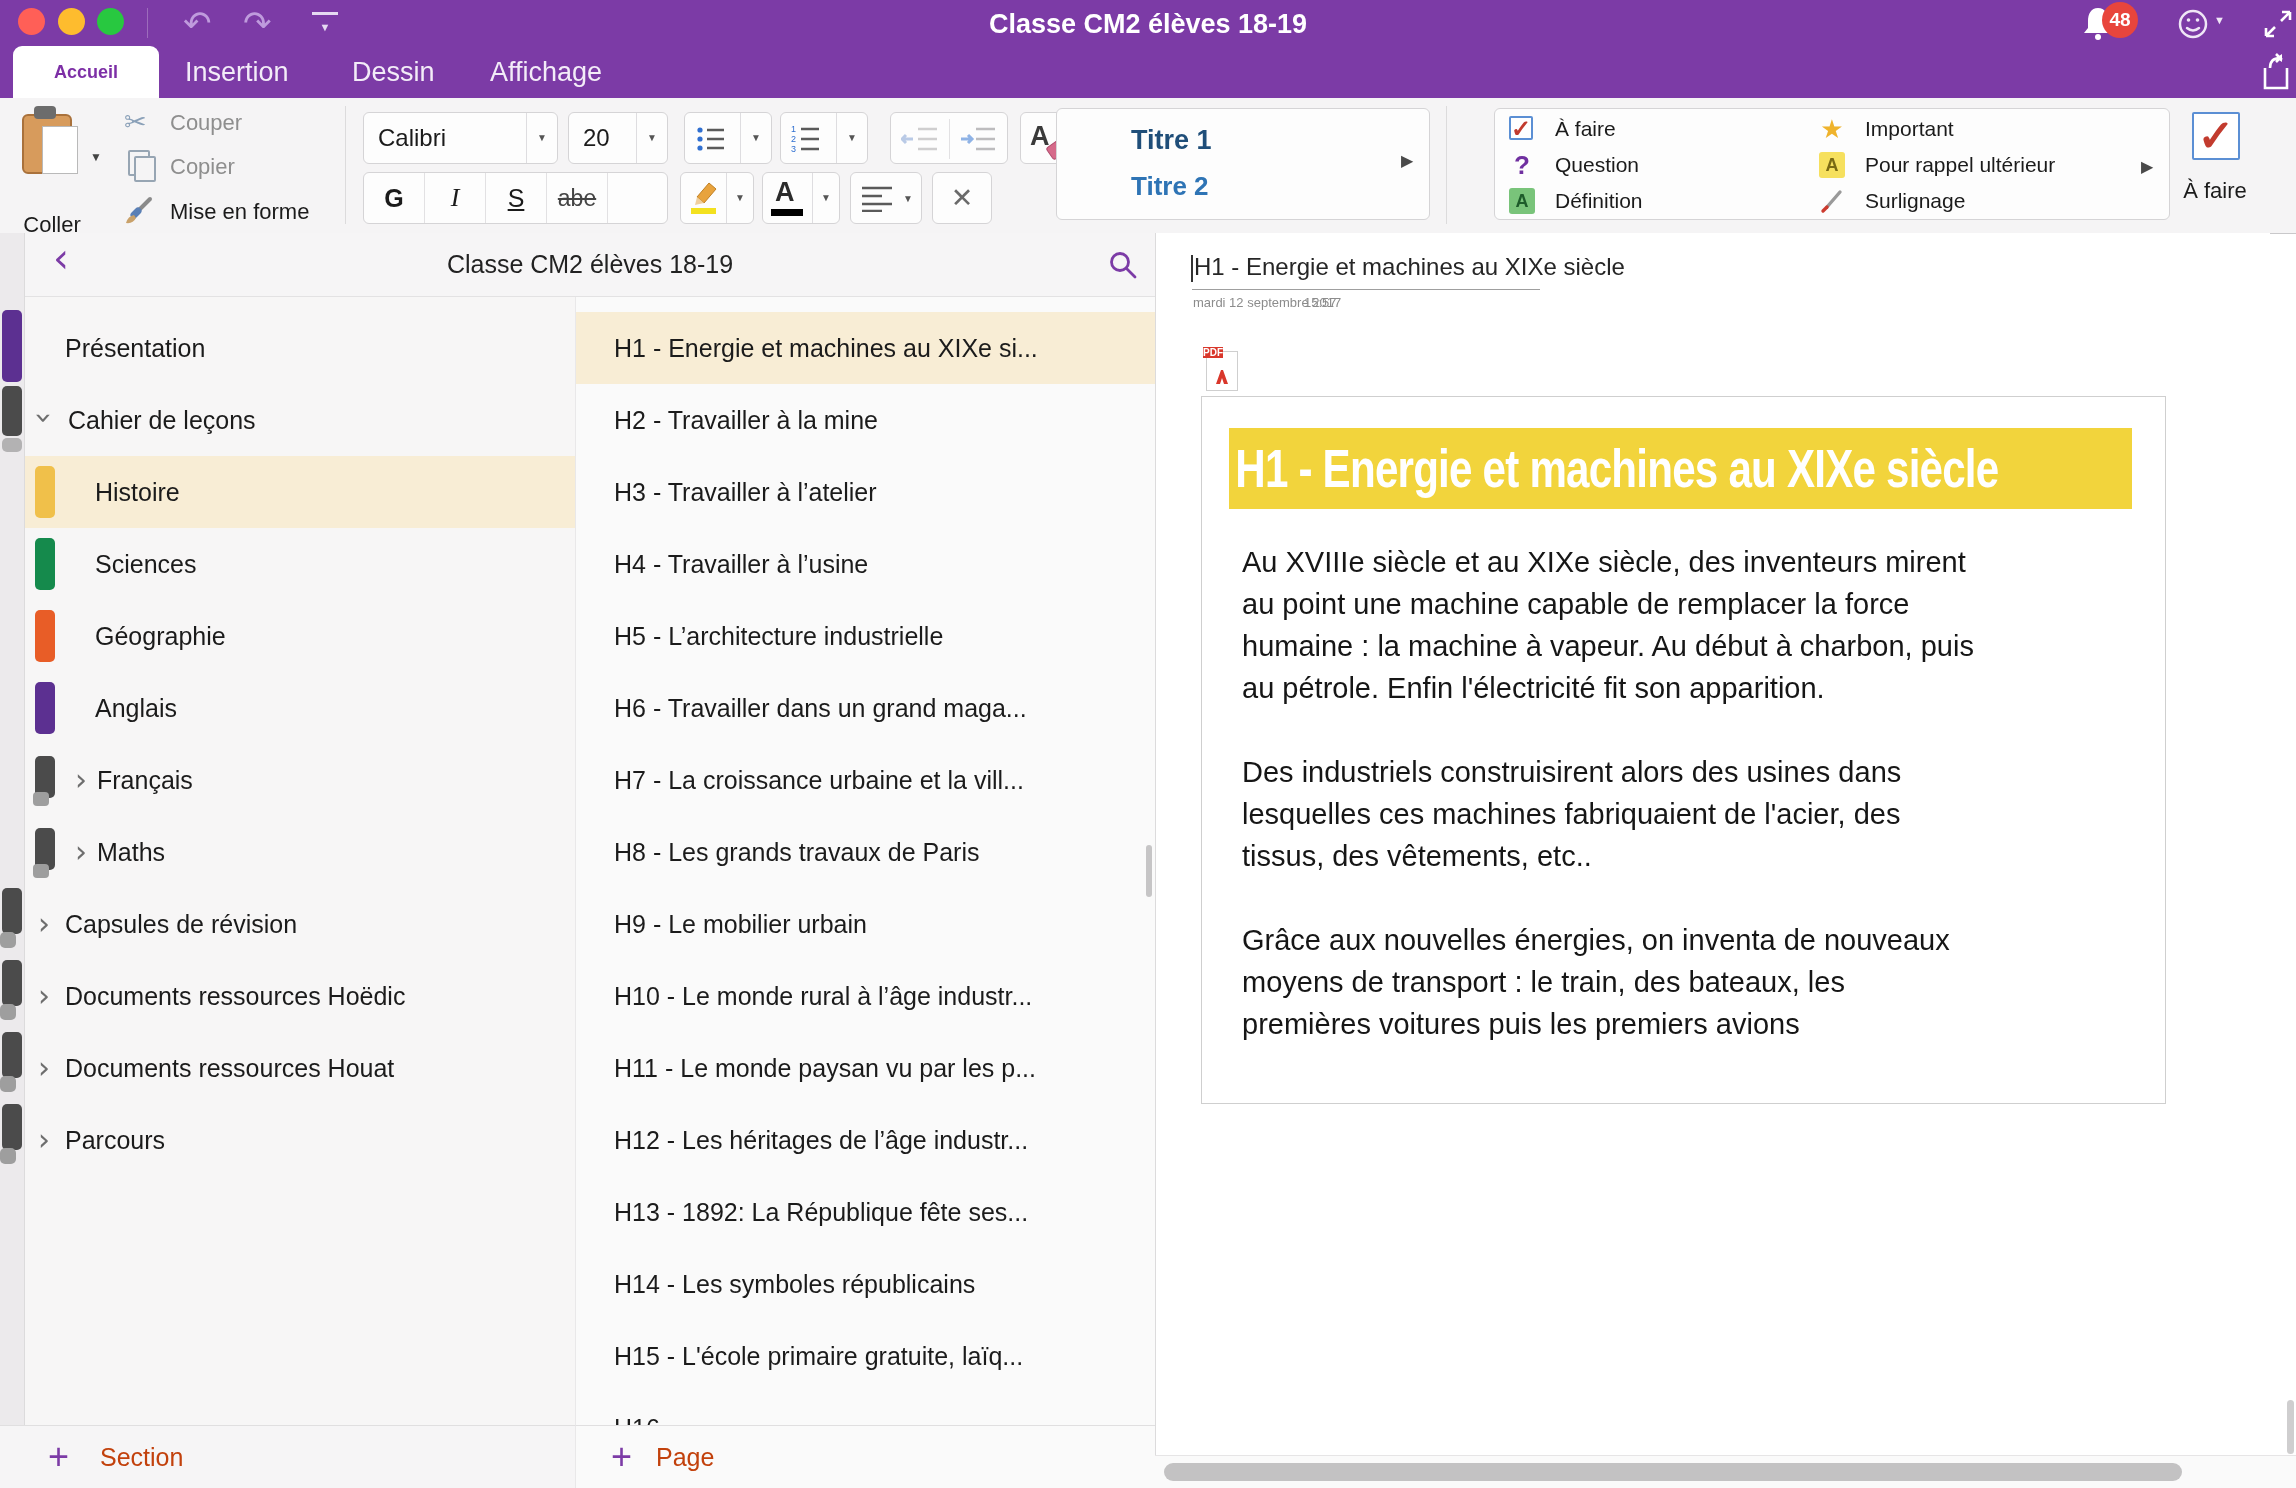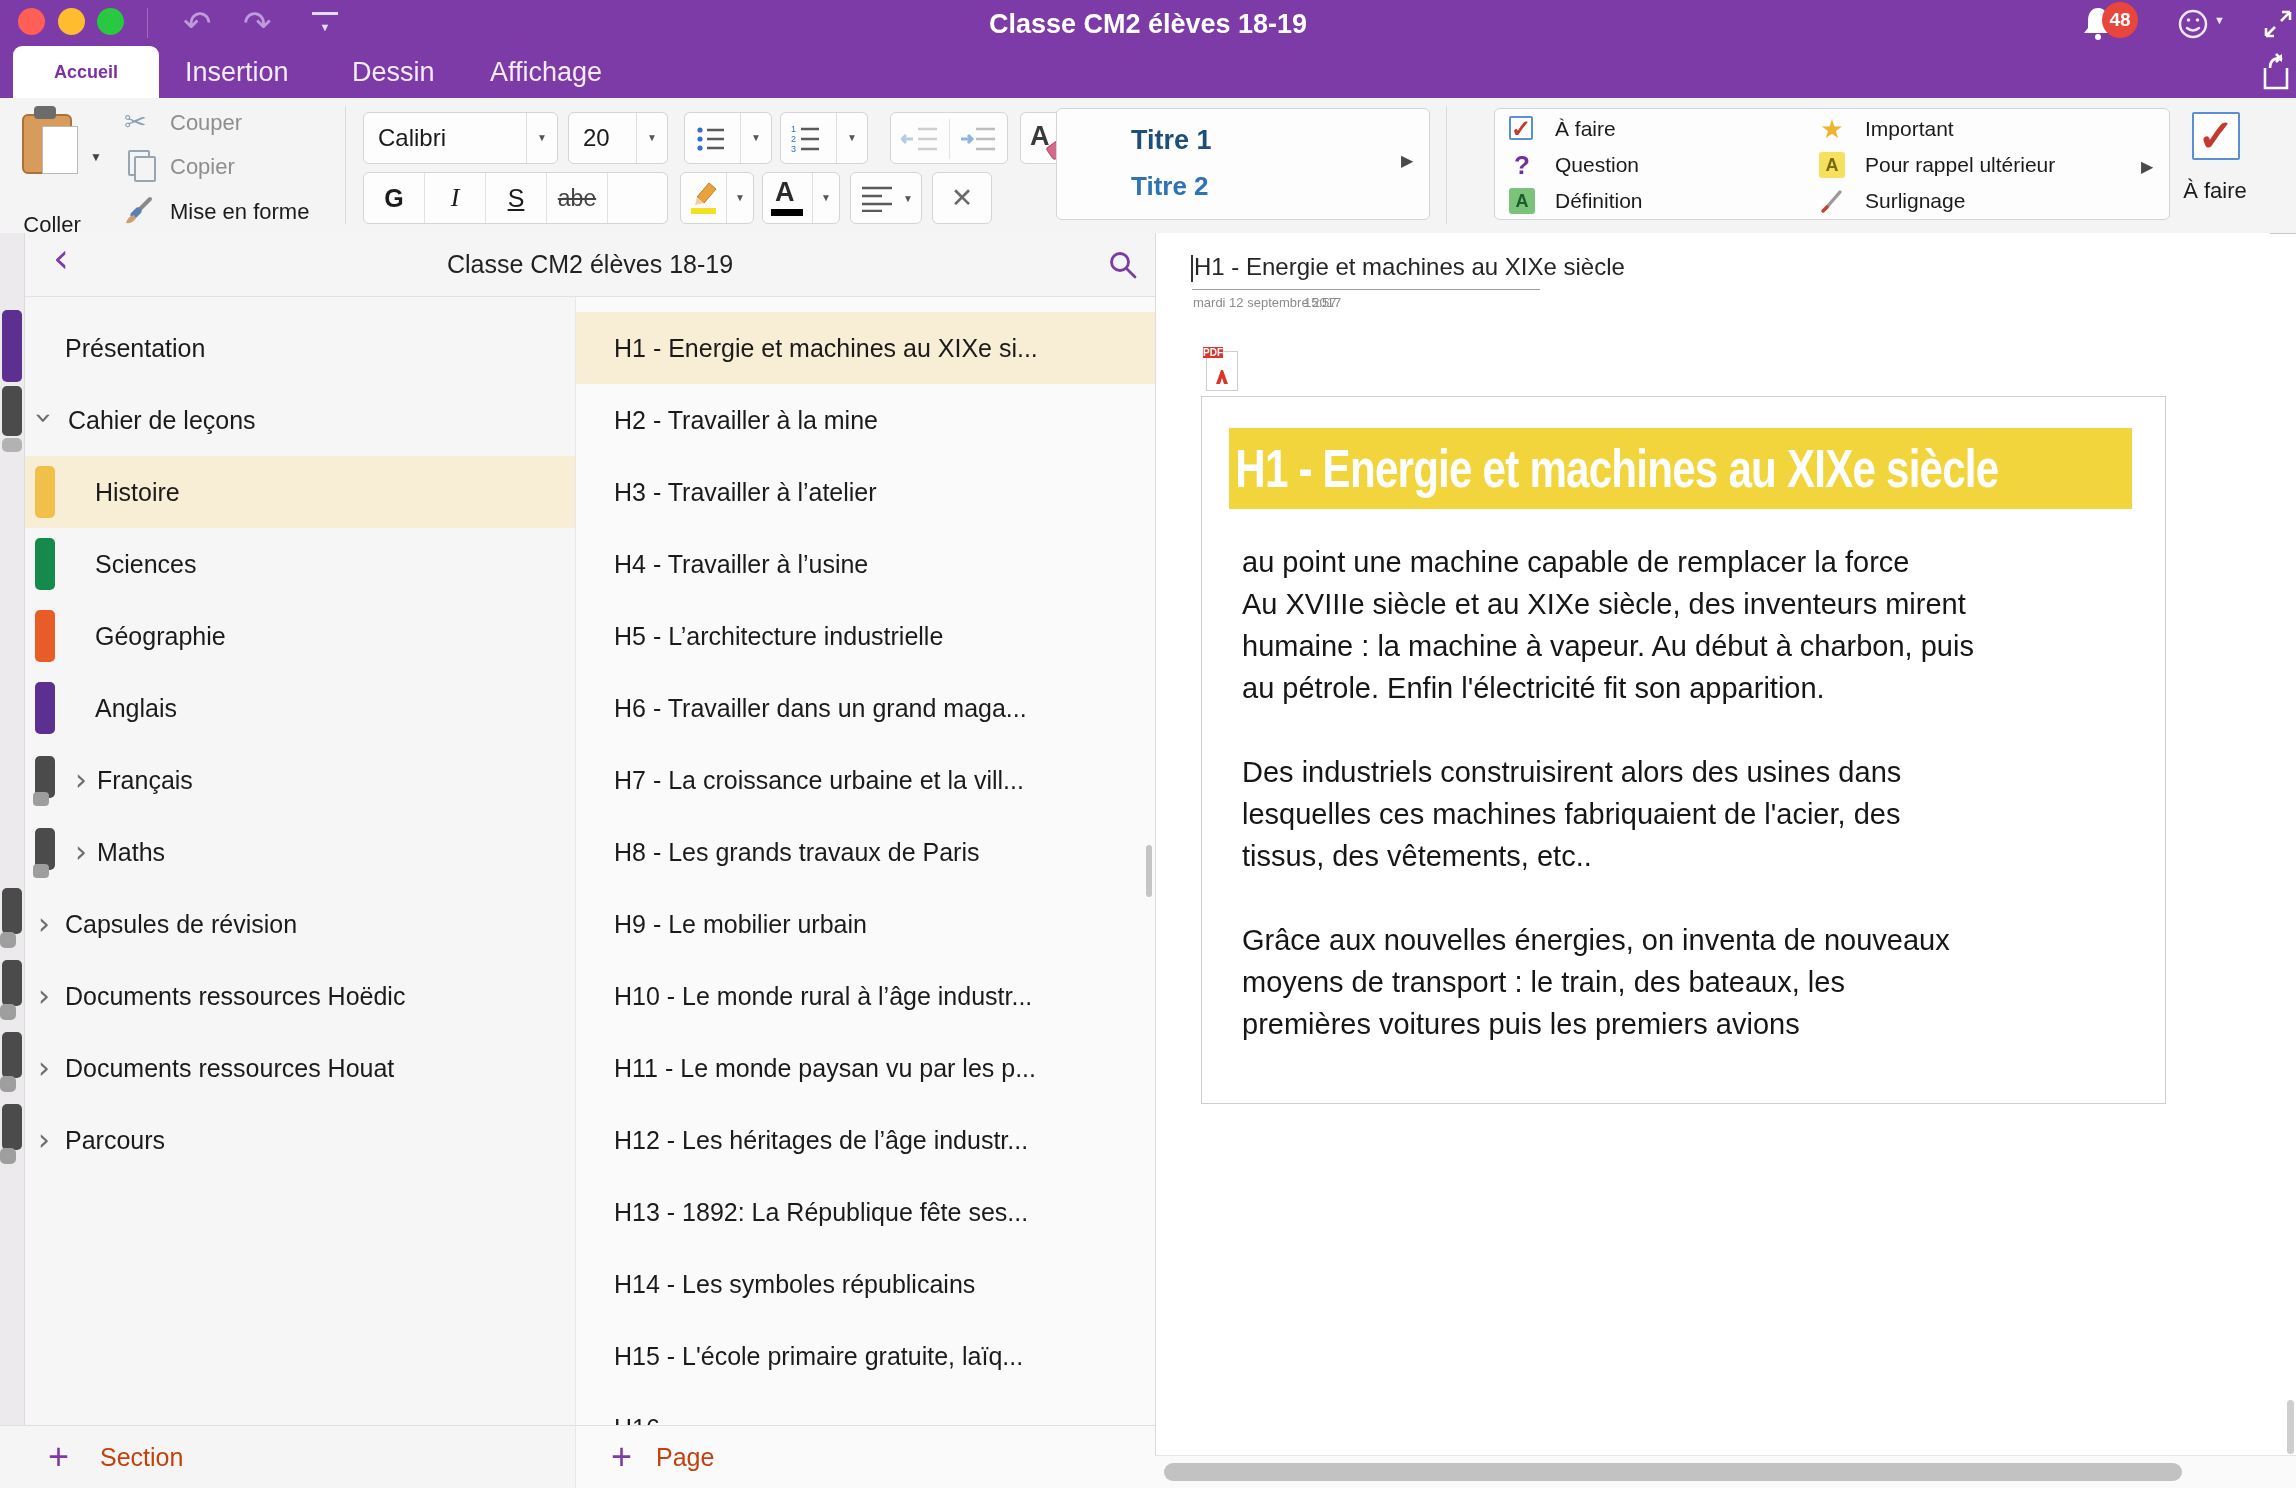--- a/index.html
+++ b/index.html
@@ -427,22 +427,22 @@
       </div>
       <div class="abs pdfflag" style="left:11px;top:4px;">PDF</div>
       <div class="abs pdfname" style="left:0;top:52px;">H1</div>
     </div>
 
     <div class="abs cbox">
       <div class="banner" style="background: rgb(242, 212, 60);">
         <span>H1 - Energie et machines au XIXe siècle</span>
       </div>
       <div class="para">
+        <div>Au XVIIIe siècle et au XIXe siècle, des inventeurs mirent</div>
         <div>au point une machine capable de remplacer la force</div>
-        <div>Au XVIIIe siècle et au XIXe siècle, des inventeurs mirent</div>
         <div>humaine : la machine à vapeur. Au début à charbon, puis</div>
         <div>au pétrole. Enfin l'électricité fit son apparition.</div>
         <div class="blank"></div>
         <div>Des industriels construisirent alors des usines dans</div>
         <div>lesquelles ces machines fabriquaient de l'acier, des</div>
         <div>tissus, des vêtements, etc..</div>
         <div class="blank"></div>
         <div>Grâce aux nouvelles énergies, on inventa de nouveaux</div>
         <div>moyens de transport : le train, des bateaux, les</div>
         <div>premières voitures puis les premiers avions</div>

